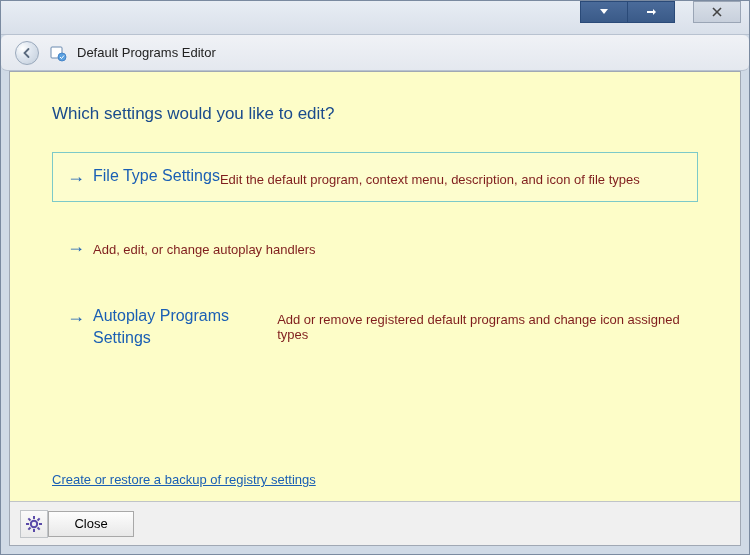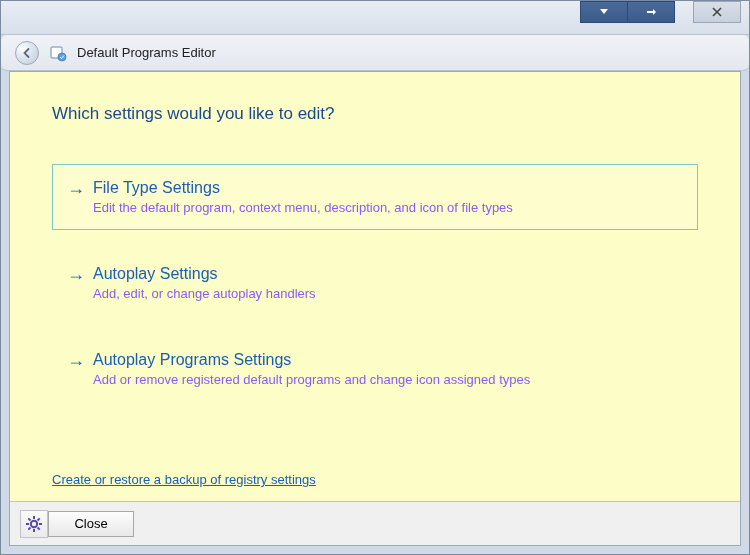--- a/index.html
+++ b/index.html
@@ -87,52 +87,52 @@
     }
     .content-main {
       padding: 32px 42px 10px 42px;
       height: calc(100% - 44px);
       position: relative;
     }
     .heading {
       color: #1a4b8c;
       font-size: 17px;
       font-weight: 400;
-      margin-bottom: 40px;
+      margin-bottom: 28px;
     }
     .option {
       display: flex;
       align-items: flex-start;
       padding: 12px 14px 14px 14px;
       gap: 8px;
       margin-bottom: 20px;
       cursor: pointer;
       border: 1px solid transparent;
     }
     .option.selected {
       border: 1px solid #7cc9c9;
       background: rgba(255,255,255,0.12);
     }
     .arrow {
       color: #1a5fb4;
       font-size: 18px;
       line-height: 22px;
       flex-shrink: 0;
     }
-    .option-text { display: flex; flex-direction: column; }
+    .option-text { display: flex; flex-direction: row; }
     .option-title {
       color: #1a5fb4;
       font-size: 16px;
       font-weight: 400;
       line-height: 22px;
     }
     .option-desc {
-      color: #8b5cf6;
-      font-size: 13px;
-      margin-top: 1px;
+      color: #7f1d1d;
+      font-size: 13px;
+      margin-top: 7px;
     }
     .backup-link {
       position: absolute;
       bottom: 14px;
       left: 42px;
       color: #1a5fb4;
       font-size: 13px;
       text-decoration: underline;
       cursor: pointer;
       text-align: right;
@@ -216,21 +216,20 @@
       <span class="arrow">→</span>
       <div class="option-text">
         <span class="option-title">File Type Settings</span>
         <span class="option-desc">Edit the default program, context menu, description, and icon of file types</span>
       </div>
     </div>
 
     <div class="option">
       <span class="arrow">→</span>
       <div class="option-text">
-        <span class="option-title">Autoplay Settings</span>
         <span class="option-desc">Add, edit, or change autoplay handlers</span>
       </div>
     </div>
 
     <div class="option">
       <span class="arrow">→</span>
       <div class="option-text">
         <span class="option-title">Autoplay Programs Settings</span>
         <span class="option-desc">Add or remove registered default programs and change icon assigned types</span>
       </div>

